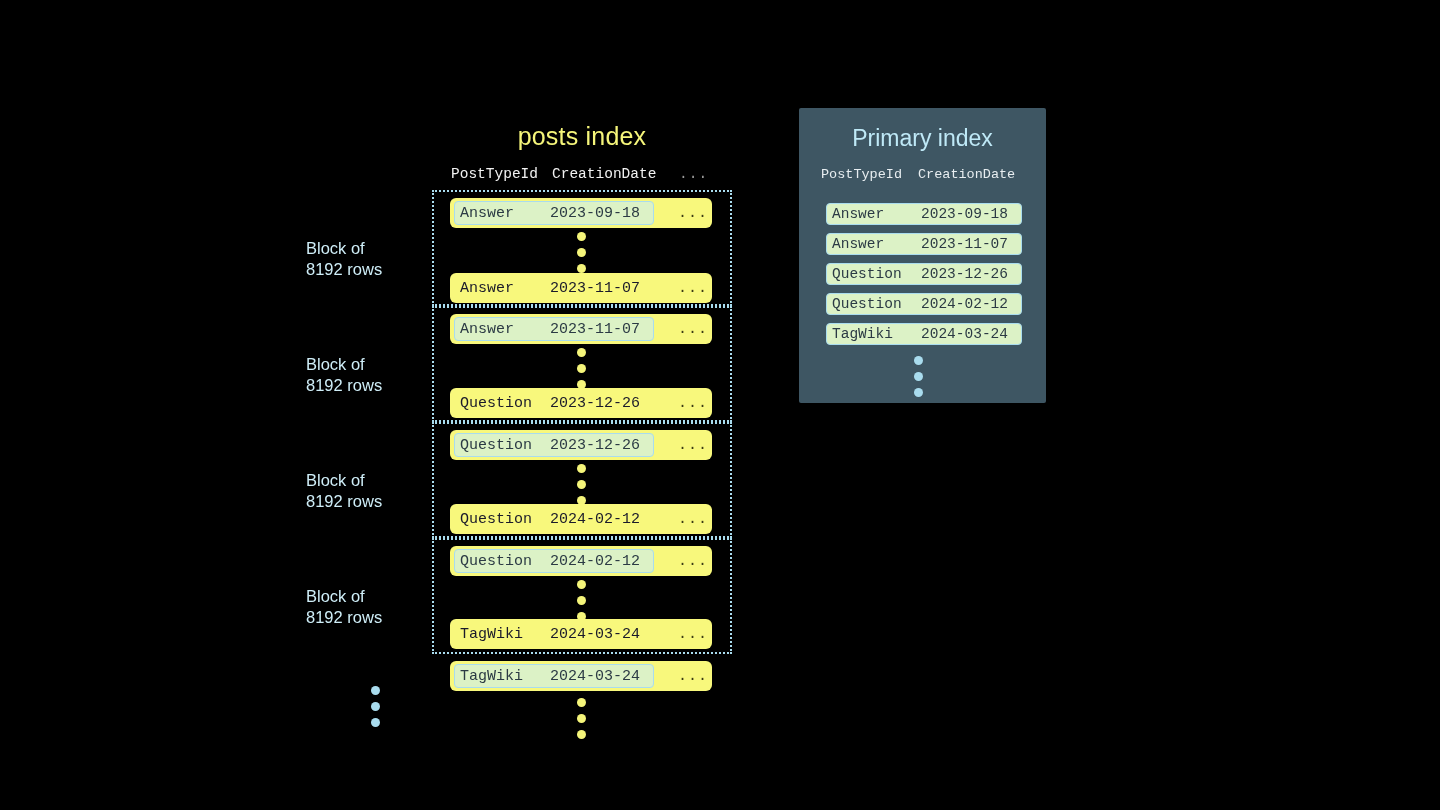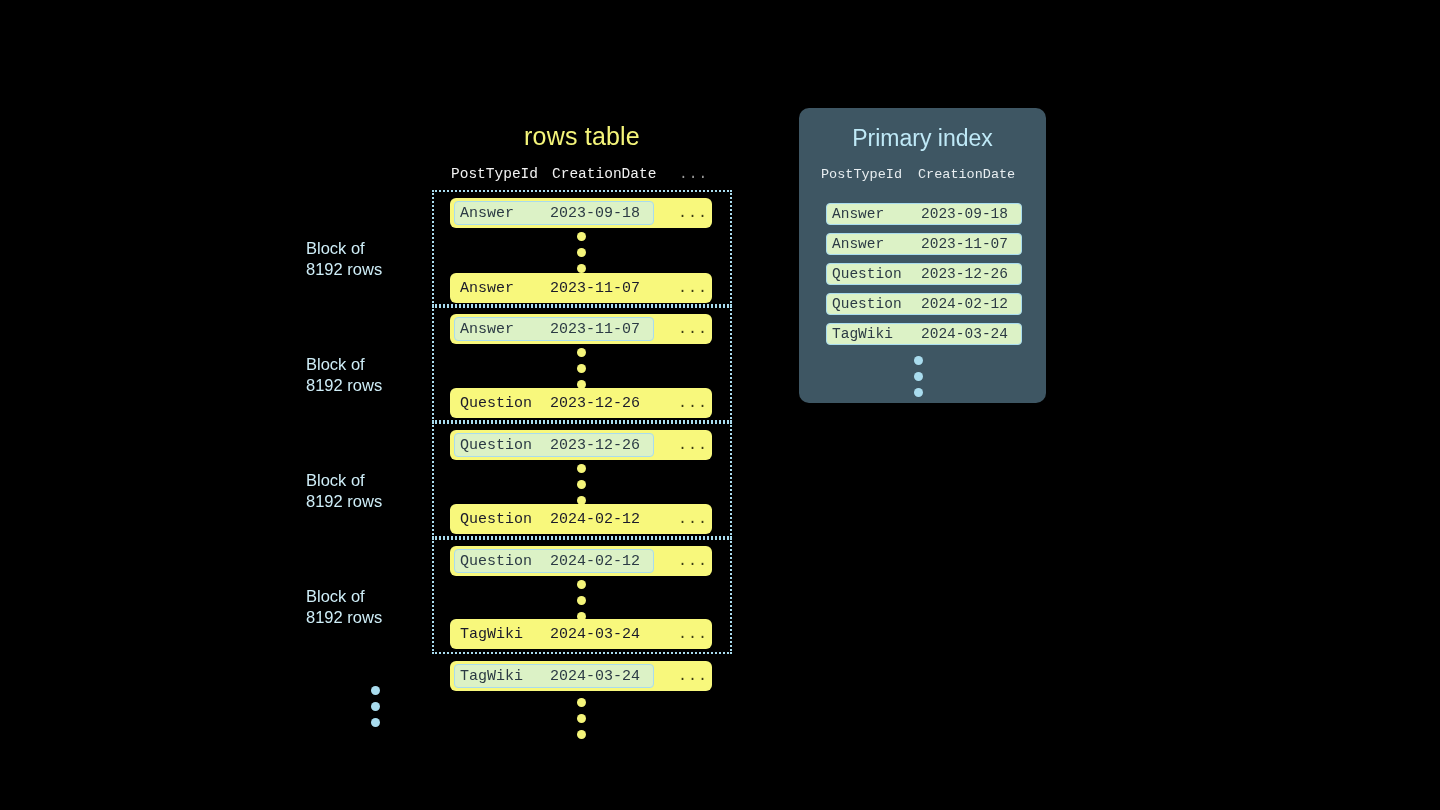--- a/index.html
+++ b/index.html
@@ -155,21 +155,21 @@
   .vdots.blue i { background: #a9dcee; }
 
   
   .index-panel {
     position: absolute;
     left: 799px;
     top: 108px;
     width: 247px;
     height: 295px;
     background: #3e5663;
-    border-radius: 10px;
+    border-radius: 2px;
   }
   .index-title {
     position: absolute;
     left: 0;
     top: 17px;
     width: 247px;
     text-align: center;
     font-size: 23px;
     color: #bfe9f7;
     font-family: "Liberation Sans", sans-serif;
@@ -211,21 +211,21 @@
     left: 94px;
     top: 50%;
     transform: translateY(-50%);
   }
 </style>
 </head>
 <body>
 
 <div class="stage">
 
-  <div class="posts-title">rows table</div>
+  <div class="posts-title">posts index</div>
 
   <div class="posts-headers">
     <span class="h-type">PostTypeId</span>
     <span class="h-date">CreationDate</span>
     <span class="h-more">...</span>
   </div>
 
   <div class="block" style="top:190px;height:116px;"></div>
   <div class="block-label" style="left:306px;top:238px;">
     <span>Block of</span><br>

